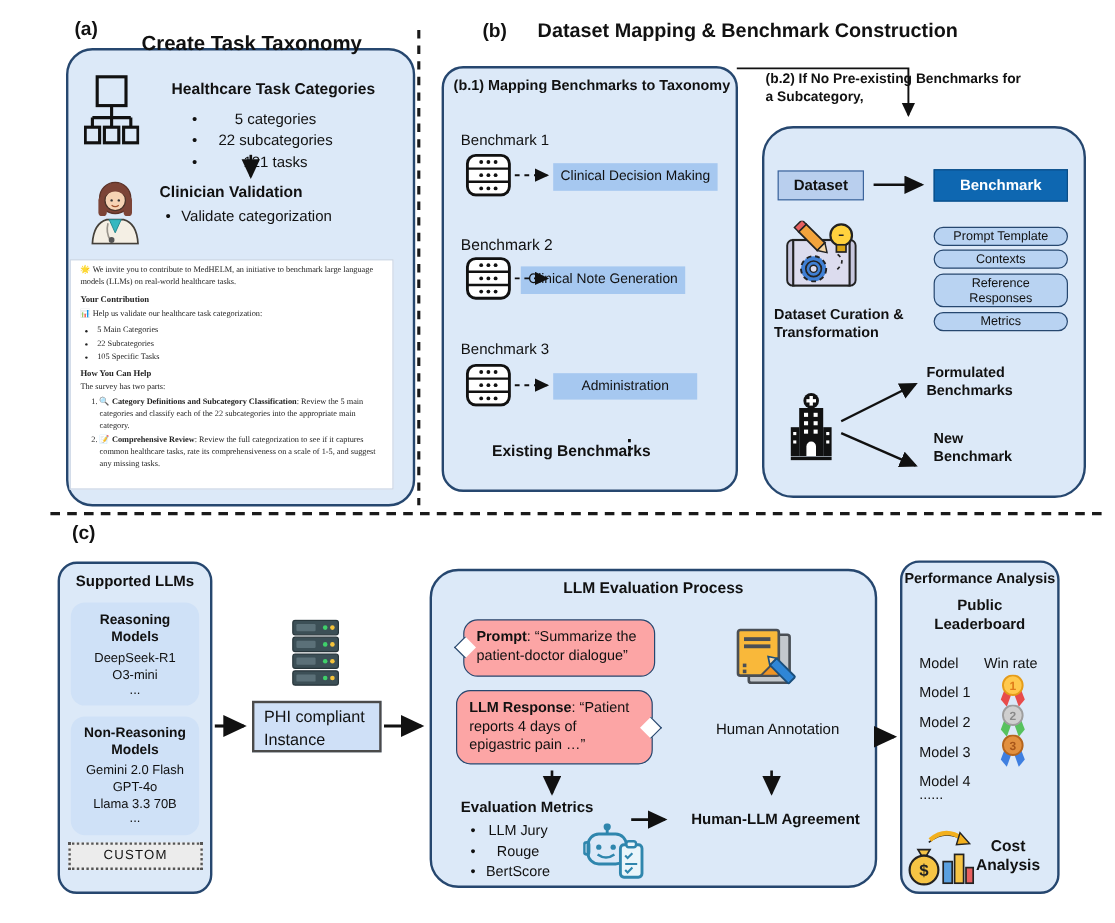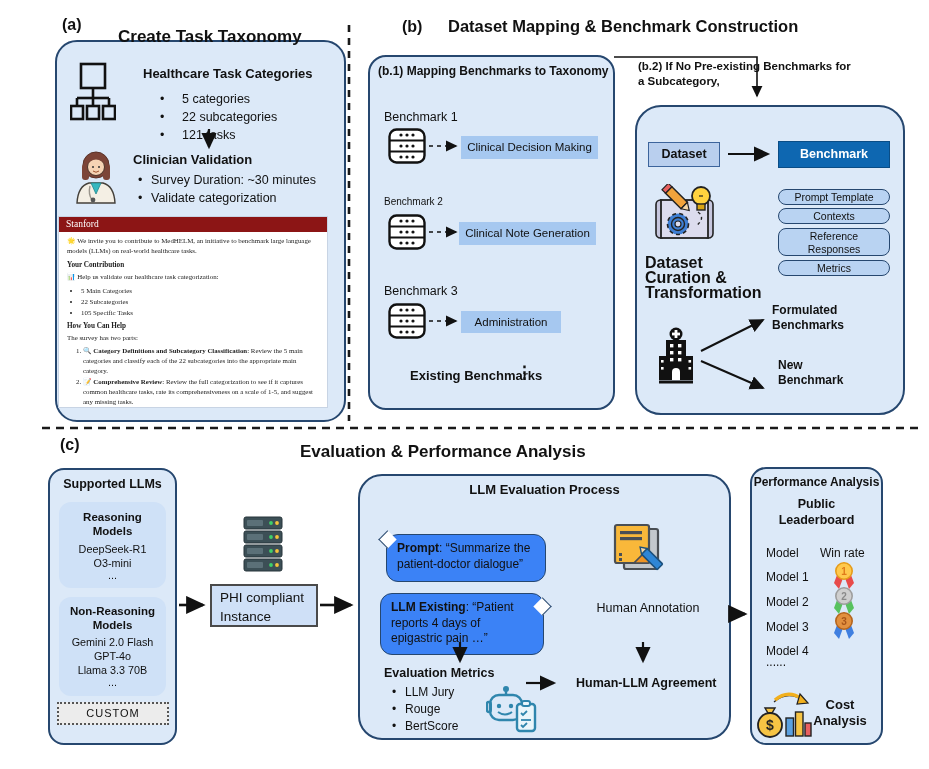--- a/index.html
+++ b/index.html
@@ -5,35 +5,35 @@
   * { margin:0; padding:0; box-sizing:border-box; }
   body { background:#ffffff; font-family:"Liberation Sans", sans-serif; color:#111; }
   #canvas { position:relative; width:929px; height:769px; background:#fff; overflow:hidden; }
   .abs { position:absolute; }
   .panel { position:absolute; background:#dce9f8; border:2px solid #26476f; }
   .bold { font-weight:bold; }
   .center { text-align:center; }
   svg.overlay { position:absolute; left:0; top:0; z-index:6; pointer-events:none; }
   .fig-label { font-weight:bold; font-size:16px; }
   .sec-title { font-weight:bold; font-size:17px; }
-  .blist { list-style:none; }
+  .blist { list-style:none;text-align:center; }
   .blist li { position:relative; padding-left:15px; font-size:12.5px; line-height:18px; }
   .blist li::before { content:"•"; position:absolute; left:2px; }
   .chip { position:absolute; background:#a6c8f0; font-size:11.5px; text-align:center; z-index:3; }
   .comp { position:absolute; left:778px; width:112px; background:#b9d3f2; border:1.5px solid #26476f; border-radius:8px; text-align:center; font-size:10.5px; line-height:13px; padding-top:1px; z-index:3; }
   .survey { position:absolute; left:58px; top:216px; width:270px; height:192px; background:#fff; border:1px solid #c8d4e4; z-index:3; font-family:"Liberation Serif", serif; }
   .survey-header { background:#8c1515; color:#fff; font-size:9.5px; height:15px; line-height:15px; padding-left:7px; font-family:"Liberation Serif", serif; }
   .survey-body { padding:4px 8px; font-size:6.9px; line-height:10px; color:#222; }
   .survey-body p { margin-bottom:4px; }
   .survey-body .shead { font-weight:bold; font-size:7.2px; margin:3px 0 2px 0; }
   .survey-body ul { margin:0 0 3px 14px; }
   .survey-body ol { margin:0 0 0 16px; }
   .survey-body li { margin-bottom:1px; }
   .card { position:absolute; background:#cfe1f7; border-radius:12px; z-index:3; }
-  .bubble { position:absolute; background:#3b82f6; border:1.6px solid #26476f; border-radius:12px; padding:6px 10px; font-size:12px; line-height:15.5px; z-index:3;margin-top:18px; }
+  .bubble { position:absolute; background:#fca5a5; border:1.6px solid #26476f; border-radius:12px; padding:6px 10px; font-size:12px; line-height:15.5px; z-index:3; }
   .tail { position:absolute; width:13px; height:13px; background:#fff; z-index:4; }
   .tail-left { border-left:1.6px solid #26476f; border-bottom:1.6px solid #26476f; transform:rotate(45deg); }
   .tail-right { border-right:1.6px solid #26476f; border-top:1.6px solid #26476f; transform:rotate(45deg); }
   .mrow { position:absolute; font-size:12px; z-index:3; }
   .txt { position:absolute; z-index:3; }
   .icon { position:absolute; z-index:3; }
 </style>
 </head>
 <body>
 
@@ -44,21 +44,20 @@
   <div class="panel" style="left:635px;top:105px;width:270px;height:310px;border-radius:26px;"></div>
   <div class="panel" style="left:48px;top:468px;width:129px;height:277px;border-radius:16px;"></div>
   <div class="panel" style="left:358px;top:474px;width:373px;height:266px;border-radius:24px;"></div>
   <div class="panel" style="left:750px;top:467px;width:133px;height:278px;border-radius:16px;"></div>
 
   <div class="txt fig-label" style="left:62px;top:16px;">(a)</div>
   <div class="txt sec-title" style="left:118px;top:27px;">Create Task Taxonomy</div>
   <div class="txt fig-label" style="left:402px;top:18px;">(b)</div>
   <div class="txt sec-title" style="left:448px;top:17px;font-size:16.5px;">Dataset Mapping &amp; Benchmark Construction</div>
   <div class="txt fig-label" style="left:60px;top:436px;">(c)</div>
-  <div class="txt sec-title" style="left:300px;top:442px;">Evaluation &amp; Performance Analysis</div>
 
   <svg class="icon" style="left:70px;top:62px;" width="46" height="60" viewBox="0 0 46 60">
     <g fill="none" stroke="#111" stroke-width="2.6">
       <rect x="11" y="2" width="24" height="24"></rect>
       <line x1="23" y1="26" x2="23" y2="36"></line>
       <line x1="7" y1="36" x2="39" y2="36"></line>
       <line x1="7" y1="36" x2="7" y2="44"></line>
         <line x1="23" y1="36" x2="23" y2="44"></line>
         <line x1="39" y1="36" x2="39" y2="44"></line>
       <rect x="1" y="44" width="12" height="13"></rect>
@@ -84,26 +83,24 @@
       <circle cx="27" cy="17" r="1" fill="#333"></circle>
     <path d="M21,21 q3,2.5 6,0" fill="none" stroke="#a0522d" stroke-width="1"></path>
     <path d="M5,53 Q6,36 17,33 L31,33 Q42,36 43,53 Z" fill="#f4efe4" stroke="#44403a" stroke-width="1.4"></path>
     <polygon points="19,33 29,33 24,44" fill="#35b8c0" stroke="#23868c" stroke-width="0.8"></polygon>
     <path d="M18,36 q-2,8 2,14" fill="none" stroke="#9a958c" stroke-width="1.4"></path>
     <circle cx="21" cy="50" r="2.4" fill="#555"></circle>
   </svg>
 
   <div class="txt bold" style="left:133px;top:152px;font-size:13px;">Clinician Validation</div>
   <ul class="blist abs" style="left:136px;top:171px;z-index:3;">
-    <li>Survey Duration: ~30 minutes</li>
     <li>Validate categorization</li>
   </ul>
 
   <div class="survey">
-    <div class="survey-header">Stanford</div>
     <div class="survey-body">
       <p><span>🌟 </span><span>We invite you to contribute to MedHELM, an initiative to benchmark large language models (LLMs) on real-world healthcare tasks.</span></p>
       <div class="shead">Your Contribution</div>
       <p><span>📊 </span><span>Help us validate our healthcare task categorization:</span></p>
       <ul>
         <li>5 Main Categories</li>
         <li>22 Subcategories</li>
         <li>105 Specific Tasks</li>
       </ul>
       <div class="shead">How You Can Help</div>
@@ -133,57 +130,57 @@
     <circle cx="13" cy="18" r="1.6"></circle>
         <circle cx="19" cy="18" r="1.6"></circle>
         <circle cx="25" cy="18" r="1.6"></circle>
     <circle cx="13" cy="29" r="1.6"></circle>
         <circle cx="19" cy="29" r="1.6"></circle>
         <circle cx="25" cy="29" r="1.6"></circle>
       </g>
   </svg>
   <div class="chip" style="left:461px;top:136px;width:137px;height:23px;line-height:23px;">Clinical Decision Making</div>
 
-  <div class="txt" style="left:384px;top:196px;font-size:10px;">Benchmark 2</div>
+  <div class="txt" style="left:384px;top:196px;font-size:13px;">Benchmark 2</div>
   <svg class="icon" style="left:388px;top:214px;" width="38" height="36" viewBox="0 0 38 36">
     <rect x="1.5" y="1.5" width="35" height="33" rx="7" fill="#fff" stroke="#111" stroke-width="2.4"></rect>
     <line x1="2" y1="12.5" x2="36" y2="12.5" stroke="#111" stroke-width="2"></line>
     <line x1="2" y1="23.5" x2="36" y2="23.5" stroke="#111" stroke-width="2"></line>
     <g fill="#111">
         <circle cx="13" cy="7" r="1.6"></circle>
         <circle cx="19" cy="7" r="1.6"></circle>
         <circle cx="25" cy="7" r="1.6"></circle>
     <circle cx="13" cy="18" r="1.6"></circle>
         <circle cx="19" cy="18" r="1.6"></circle>
         <circle cx="25" cy="18" r="1.6"></circle>
     <circle cx="13" cy="29" r="1.6"></circle>
         <circle cx="19" cy="29" r="1.6"></circle>
         <circle cx="25" cy="29" r="1.6"></circle>
       </g>
   </svg>
-  <div class="chip" style="left:459px;top:222px;width:137px;height:23px;line-height:23px;">Clinical Note Generation</div>
+  <div class="chip" style="left:434px;top:222px;width:137px;height:23px;line-height:23px;">Clinical Note Generation</div>
 
   <div class="txt" style="left:384px;top:284px;font-size:12.5px;">Benchmark 3</div>
   <svg class="icon" style="left:388px;top:303px;" width="38" height="36" viewBox="0 0 38 36">
     <rect x="1.5" y="1.5" width="35" height="33" rx="7" fill="#fff" stroke="#111" stroke-width="2.4"></rect>
     <line x1="2" y1="12.5" x2="36" y2="12.5" stroke="#111" stroke-width="2"></line>
     <line x1="2" y1="23.5" x2="36" y2="23.5" stroke="#111" stroke-width="2"></line>
     <g fill="#111">
         <circle cx="13" cy="7" r="1.6"></circle>
         <circle cx="19" cy="7" r="1.6"></circle>
         <circle cx="25" cy="7" r="1.6"></circle>
     <circle cx="13" cy="18" r="1.6"></circle>
         <circle cx="19" cy="18" r="1.6"></circle>
         <circle cx="25" cy="18" r="1.6"></circle>
     <circle cx="13" cy="29" r="1.6"></circle>
         <circle cx="19" cy="29" r="1.6"></circle>
         <circle cx="25" cy="29" r="1.6"></circle>
       </g>
   </svg>
-  <div class="chip" style="left:461px;top:311px;width:100px;height:22px;line-height:22px;">Administration</div>
+  <div class="chip" style="left:461px;top:311px;width:120px;height:22px;line-height:22px;">Administration</div>
 
   <div class="txt bold" style="left:376px;top:368px;font-size:13px;margin-left:34px;">Existing Benchmarks</div>
   <div class="txt bold" style="left:516px;top:362px;font-size:17px;">⋮</div>
 
   <div class="txt bold" style="left:638px;top:60px;font-size:11.5px;">(b.2) If No Pre-existing Benchmarks for</div>
   <div class="txt bold" style="left:638px;top:75px;font-size:11.5px;">a Subcategory,</div>
 
   <div class="txt bold center" style="left:648px;top:142px;width:72px;height:25px;line-height:22px;font-size:12.5px;background:#b9cfee;border:1.5px solid #3c649c;">Dataset</div>
   <div class="txt bold center" style="left:778px;top:141px;width:112px;height:27px;line-height:24px;font-size:12.5px;background:#0e67b1;color:#fff;border:1.5px solid #0a4d86;">Benchmark</div>
 
@@ -202,21 +199,21 @@
     <circle cx="24" cy="40" r="3" fill="#dcdcee" stroke="#222" stroke-width="1.2"></circle>
     <g transform="rotate(45 20 12)">
       <rect x="12" y="7" width="22" height="9" fill="#f2a33c" stroke="#222" stroke-width="1.5"></rect>
       <polygon points="34,7 41,11.5 34,16" fill="#f6d7a8" stroke="#222" stroke-width="1.2"></polygon>
       <rect x="7" y="7" width="5" height="9" fill="#e86060" stroke="#222" stroke-width="1.2"></rect>
     </g>
     <circle cx="47" cy="12" r="9" fill="#ffd23e" stroke="#222" stroke-width="1.8"></circle>
     <rect x="43" y="20" width="8" height="6" fill="#d9a514" stroke="#222" stroke-width="1.4"></rect>
     <line x1="45" y1="12" x2="49" y2="12" stroke="#222" stroke-width="1.2"></line>
   </svg>
-  <div class="txt bold" style="left:645px;top:255px;width:118px;font-size:16px;line-height:15px;">Dataset Curation &amp; Transformation</div>
+  <div class="txt bold" style="left:645px;top:255px;width:118px;font-size:12px;line-height:15px;">Dataset Curation &amp; Transformation</div>
 
   <svg class="icon" style="left:658px;top:326px;" width="36" height="58" viewBox="0 0 36 58">
     <circle cx="18" cy="8" r="6.5" fill="#111"></circle>
     <rect x="16.6" y="4" width="2.8" height="8" fill="#fff"></rect>
       <rect x="14" y="6.6" width="8" height="2.8" fill="#fff"></rect>
     <rect x="8" y="14" width="20" height="40" fill="#111"></rect>
     <rect x="1" y="30" width="7" height="24" fill="#111"></rect>
       <rect x="28" y="30" width="7" height="24" fill="#111"></rect>
     <g fill="#fff">
       <rect x="12" y="18" width="3.4" height="3.4"></rect>
@@ -281,21 +278,21 @@
   <div class="txt bold center" style="left:358px;top:482px;width:373px;font-size:13px;">LLM Evaluation Process</div>
 
   <div class="txt" style="left:210px;top:584px;width:108px;height:43px;background:#cfe0f7;border:2px solid #4a4a4a;font-size:13.5px;line-height:19px;padding:2px 0 0 8px;">PHI compliant Instance</div>
 
   <div class="bubble" style="left:386px;top:516px;width:160px;height:48px;">
     <b>Prompt</b><span>: “Summarize the patient-doctor dialogue”</span>
   </div>
   <div class="tail tail-left" style="left:381px;top:533px;"></div>
 
   <div class="bubble" style="left:380px;top:575px;width:164px;height:62px;">
-    <b>LLM Existing</b><span>: “Patient reports 4 days of epigastric pain …”</span>
+    <b>LLM Response</b><span>: “Patient reports 4 days of epigastric pain …”</span>
   </div>
   <div class="tail tail-right" style="left:536px;top:600px;"></div>
 
   <svg class="icon" style="left:608px;top:523px;" width="58" height="54" viewBox="0 0 58 54">
     <rect x="16" y="6" width="34" height="40" rx="2" fill="#c3c8cd" stroke="#4a4f55" stroke-width="2.2"></rect>
     <rect x="7" y="2" width="34" height="38" rx="2" fill="#f9b83a" stroke="#4a4f55" stroke-width="2.2"></rect>
     <polygon points="41,25 41,40 26,40" fill="#ef9424" stroke="#4a4f55" stroke-width="1.6"></polygon>
     <rect x="12" y="8" width="22" height="3.2" fill="#4a4f55"></rect>
     <rect x="12" y="14" width="22" height="3.2" fill="#4a4f55"></rect>
     <rect x="11" y="30" width="3" height="3" fill="#4a4f55"></rect>

